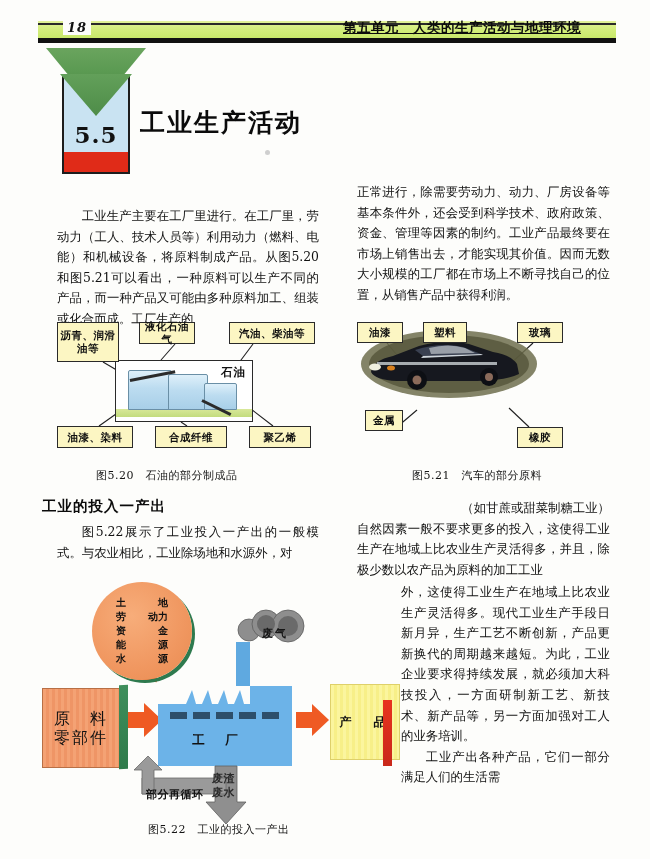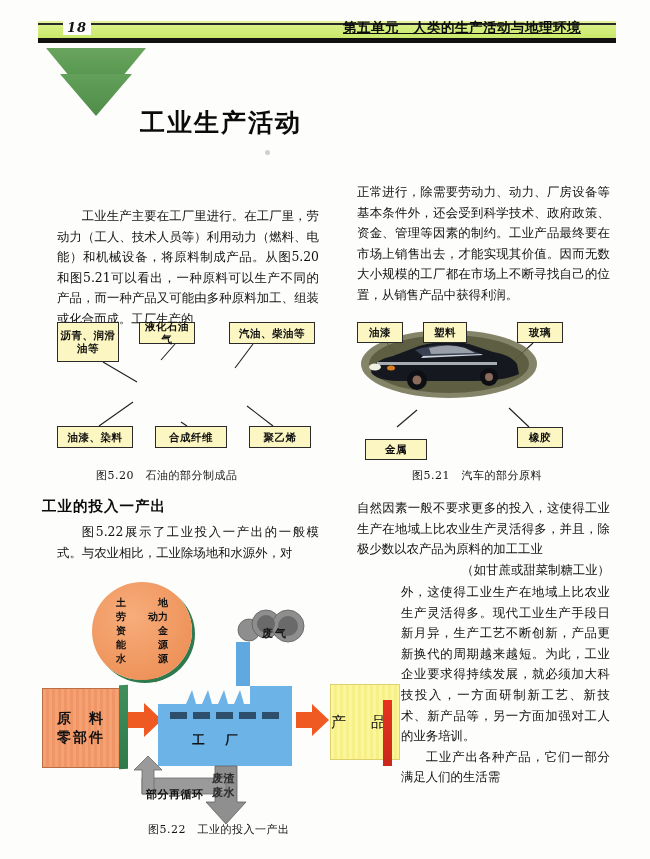--- a/index.html
+++ b/index.html
@@ -165,21 +165,21 @@
     font-weight:bold; font-size:11.5px; color:#111; letter-spacing:1px;
     z-index:6;
   }
   #fig520 svg, #fig521 svg { position:absolute; left:0; top:0; z-index:1; }
 
   
   #fig521 { position:absolute; left:357px; top:322px; width:256px; height:140px; }
   #f21-b1 { left:0px;   top:0px;  width:46px; height:21px; }
   #f21-b2 { left:66px;  top:0px;  width:44px; height:21px; }
   #f21-b3 { left:160px; top:0px;  width:46px; height:21px; }
-  #f21-b4 { left:8px;   top:117px;width:62px; height:21px; }
+  #f21-b4 { left:8px;   top:88px;width:38px; height:21px; }
   #f21-b5 { left:160px; top:105px;width:46px; height:21px; }
   #car-photo {
     position:absolute; left:28px; top:30px; width:180px; height:78px; z-index:2;
   }
 
   
   #fig522 { position:absolute; left:30px; top:580px; width:350px; height:250px; }
   #inputs-circle {
     position:absolute; left:62px; top:2px; width:100px; height:98px;
     border-radius:50%;
@@ -204,42 +204,43 @@
   #raw-box::after {
     content:""; position:absolute; right:-9px; top:-4px;
     width:9px; height:84px;
     background:linear-gradient(180deg,#3f8f5c,#2f7a4a);
     transform:skewY(-3deg);
   }
   .raw-text {
     position:absolute; left:0; top:50%; transform:translateY(-50%); width:100%;
     text-align:center;
     font-family:"DejaVu Sans","Liberation Sans",sans-serif;
-    font-weight:bold; font-size:14px; color:#111; line-height:19px;
+    font-weight:normal; font-size:16px; color:#111; line-height:19px;
     letter-spacing:2px; z-index:5;
   }
   #factory {
     position:absolute; left:128px; top:96px; width:135px; height:90px; z-index:3;
   }
   .fact-label {
     position:absolute; left:0; top:56px; width:118px; text-align:center;
     font-family:"DejaVu Sans","Liberation Sans",sans-serif;
     font-weight:bold; font-size:12.5px; letter-spacing:4px; color:#111;
     z-index:6;
   }
   #product-box {
     position:absolute; left:300px; top:104px; width:70px; height:76px;
     background:repeating-linear-gradient(90deg,#fbf59e 0px,#fbf59e 3px,#f7ef88 3px,#f7ef88 6px);
     border:1px solid #ded06a;
     z-index:3;
   }
   .prod-text {
     position:absolute; left:0; top:50%; transform:translateY(-50%); width:100%;
-    font-family:"DejaVu Sans","Liberation Sans",sans-serif;
-    font-weight:normal; font-size:15px; letter-spacing:5px; color:#111;
+    text-align:center;
+    font-family:"DejaVu Sans","Liberation Sans",sans-serif;
+    font-weight:bold; font-size:12px; letter-spacing:5px; color:#111;
   }
   .smoke-label {
     position:absolute; left:262px; top:626px;
     font-family:"DejaVu Sans","Liberation Sans",sans-serif;
     font-weight:bold; font-size:11px; color:#151515; letter-spacing:2px;
     z-index:7;
   }
   .recycle-label {
     position:absolute; left:146px; top:787px;
     font-family:"DejaVu Sans","Liberation Sans",sans-serif;
@@ -265,41 +266,45 @@
   <div class="hdr-green"></div>
   <div class="hdr-rule-top"></div>
   <div class="hdr-black"></div>
   <div class="hdr-pagenum">18</div>
   <div class="hdr-title">第五单元　人类的生产活动与地理环境</div>
 </div>
 
 <div id="sect">
   <div class="funnel"></div>
   <div class="funnel-tri"></div>
+  <div class="badge-box">
+    <div class="badge-num">5.5</div>
+    <div class="badge-red"></div>
+  </div>
   <div class="sect-title">工业生产活动</div>
 </div>
 <div class="sect-dot"></div>
 
 <div class="col" id="col-left-1">
   <p>工业生产主要在工厂里进行。在工厂里，劳动力（工人、技术人员等）利用动力（燃料、电能）和机械设备，将原料制成产品。从图5.20和图5.21可以看出，一种原料可以生产不同的产品，而一种产品又可能由多种原料加工、组装或化合而成。工厂生产的</p>
 </div>
 
 <div class="col" id="col-right-1">
   <p style="text-indent:0">正常进行，除需要劳动力、动力、厂房设备等基本条件外，还会受到科学技术、政府政策、资金、管理等因素的制约。工业产品最终要在市场上销售出去，才能实现其价值。因而无数大小规模的工厂都在市场上不断寻找自己的位置，从销售产品中获得利润。</p>
 </div>
 
 <div class="subhead">工业的投入一产出</div>
 
 <div class="col" id="col-left-2">
   <p>图5.22展示了工业投入一产出的一般模式。与农业相比，工业除场地和水源外，对</p>
 </div>
 
 <div class="col" id="col-right-2">
+  <p style="text-indent:0;text-align:right">（如甘蔗或甜菜制糖工业）</p>
   <p style="text-indent:0">自然因素一般不要求更多的投入，这使得工业生产在地域上比农业生产灵活得多，并且，除极少数以农产品为原料的加工工业</p>
-  <p style="text-indent:0;text-align:right">（如甘蔗或甜菜制糖工业）</p>
 </div>
 
 <div class="col" id="col-right-3">
   <p>外，这使得工业生产在地域上比农业生产灵活得多。现代工业生产手段日新月异，生产工艺不断创新，产品更新换代的周期越来越短。为此，工业企业要求得持续发展，就必须加大科技投入，一方面研制新工艺、新技术、新产品等，另一方面加强对工人的业务培训。</p>
   <p class="ind">工业产出各种产品，它们一部分满足人们的生活需</p>
 </div>
 
 <div class="red-edge"></div>
 
 <div id="fig520">
@@ -313,20 +318,29 @@
       <line x1="216" y1="104" x2="190" y2="84"></line>
     </g>
   </svg>
   <div class="ybox" id="f20-b1">沥青、润滑油等</div>
   <div class="ybox" id="f20-b2">液化石油气</div>
   <div class="ybox" id="f20-b3">汽油、柴油等</div>
   <div class="ybox" id="f20-b4">油漆、染料</div>
   <div class="ybox" id="f20-b5">合成纤维</div>
   <div class="ybox" id="f20-b6">聚乙烯</div>
 
+  <div id="f20-center">
+    <div class="ground"></div>
+    <div class="tank" id="tk1"></div>
+    <div class="tank" id="tk2"></div>
+    <div class="tank" id="tk3"></div>
+    <div class="tank-dark" style="left:14px;top:18px;width:46px;transform:rotate(-11deg);"></div>
+    <div class="tank-dark" style="left:86px;top:38px;width:32px;transform:rotate(26deg);"></div>
+    <div class="oil-label">石油</div>
+  </div>
 </div>
 <div class="cap" id="cap520">图5.20　石油的部分制成品</div>
 
 <div id="fig521">
   <svg width="256" height="140">
     <g stroke="#1f1f1f" stroke-width="1.1" fill="none">
       <line x1="30" y1="21" x2="62" y2="60"></line>
       <line x1="88" y1="21" x2="96" y2="52"></line>
       <line x1="176" y1="21" x2="140" y2="54"></line>
       <line x1="40" y1="105" x2="60" y2="88"></line>

